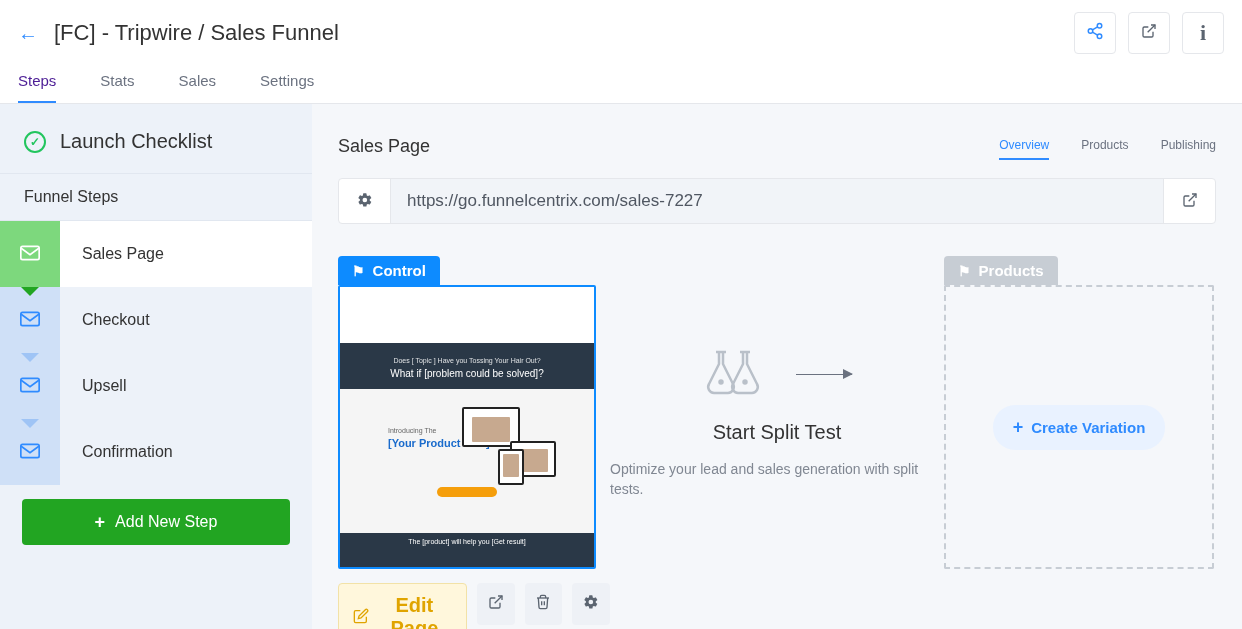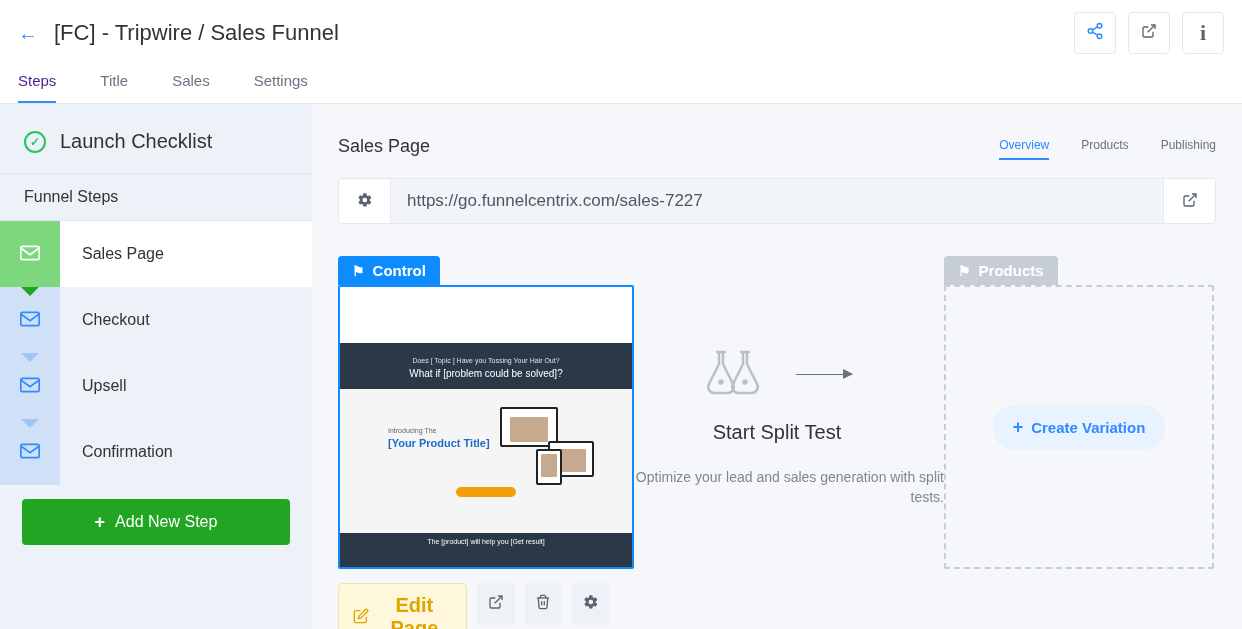--- a/index.html
+++ b/index.html
@@ -40,21 +40,21 @@
 .sub-tab.active{color:#2f8bff;border-bottom:2px solid #2f8bff}
 .url-bar{display:flex;align-items:stretch;margin:18px 0 32px 0;border:1px solid #e5e7eb;border-radius:4px;background:#fff;height:46px;overflow:hidden}
 .url-gear{width:52px;display:flex;align-items:center;justify-content:center;border-right:1px solid #e5e7eb;color:#666;cursor:pointer}
 .url-text{flex:1;background:#f1f4f8;display:flex;align-items:center;padding:0 16px;color:#505762;font-size:17px}
 .url-open{width:52px;display:flex;align-items:center;justify-content:center;border-left:1px solid #e5e7eb;color:#666;cursor:pointer}
 .panels{display:flex;align-items:flex-start;gap:0}
 .control-col{width:272px}
 .panel-tag{display:inline-flex;align-items:center;gap:8px;background:#0d8bff;color:#fff;padding:6px 14px;border-radius:4px 4px 0 0;font-size:15px;font-weight:600}
 .panel-tag.muted{background:#c7cdd4}
 .flag{font-size:14px}
-.control-card{width:296px;height:284px;border:2px solid #0d8bff;background:#fff;border-radius:2px;overflow:hidden;position:relative}
+.control-card{width:258px;height:284px;border:2px solid #0d8bff;background:#fff;border-radius:2px;overflow:hidden;position:relative}
 .thumb{position:absolute;inset:0;display:flex;flex-direction:column}
 .thumb-top{height:56px;background:#fff}
 .thumb-hero{background:#2a3847;color:#fff;text-align:center;padding:14px 6px 10px 6px}
 .thumb-hero .small{font-size:7px;opacity:.85}
 .thumb-hero .big{font-size:10px;margin-top:4px}
 .thumb-body{flex:1;background:#f5f5f5;position:relative}
 .thumb-intro{position:absolute;left:48px;top:38px;font-size:7px;color:#666}
 .thumb-ptitle{position:absolute;left:48px;top:48px;font-size:11px;color:#1a6bcc;font-weight:600;line-height:1.2}
 .device{position:absolute;background:#fff;border:2px solid #222;border-radius:2px}
 .dev1{width:58px;height:40px;right:74px;top:18px}
@@ -64,22 +64,22 @@
 .thumb-cta{position:absolute;left:50%;bottom:36px;transform:translateX(-50%);width:60px;height:10px;background:#f59e0b;border-radius:6px}
 .thumb-footer{height:34px;background:#2a3847;color:#fff;font-size:7px;text-align:center;padding-top:5px}
 .control-actions{display:flex;gap:10px;margin-top:14px}
 .edit-page-btn{background:#fff7dc;border:1px solid #f2e2a7;color:#e0a400;border-radius:4px;padding:10px 14px;display:flex;align-items:center;gap:8px;font-size:20px;font-weight:600;cursor:pointer}
 .small-btn{width:44px;height:42px;background:#eef1f6;border:none;border-radius:4px;display:flex;align-items:center;justify-content:center;color:#5b6470;font-size:16px;cursor:pointer}
 .middle-col{flex:1;display:flex;flex-direction:column;align-items:center;justify-content:center;padding-top:90px}
 .flasks{display:flex;align-items:center;gap:30px;margin-bottom:18px}
 .flasks svg{color:#b9c0c9}
 .arrow-line{width:56px;height:1px;background:#6b7280;position:relative}
 .arrow-line:after{content:"";position:absolute;right:-1px;top:-5px;border-left:10px solid #6b7280;border-top:5px solid transparent;border-bottom:5px solid transparent}
-.split-title{font-size:20px;color:#333;margin-bottom:24px}
-.split-sub{font-size:14px;color:#808792;text-align:right;line-height:1.4}
+.split-title{font-size:20px;color:#333;margin-bottom:16px}
+.split-sub{font-size:14px;color:#808792;text-align:left;line-height:1.4}
 .variation-col{width:272px}
 .variation-card{width:270px;height:284px;border:2px dashed #c7cdd4;border-radius:2px;display:flex;align-items:center;justify-content:center}
 .create-var-btn{background:#e9f2ff;color:#2f8bff;border:none;border-radius:22px;padding:12px 20px;font-size:15px;font-weight:600;display:flex;align-items:center;gap:8px;cursor:pointer}
 .plus{font-size:18px;font-weight:bold}
 </style>
 </head>
 <body>
 
 <div class="app">
   <div class="topbar">
@@ -109,21 +109,21 @@
       </span>
         </div>
       <div class="icon-btn">
           <span style="font-family:Georgia,serif;font-size:22px;color:#5b6470;font-weight:bold">i</span>
         </div>
     </div>
   </div>
 
   <div class="nav-tabs">
     <div class="nav-tab active">Steps</div>
-    <div class="nav-tab">Title</div>
+    <div class="nav-tab">Stats</div>
     <div class="nav-tab">Sales</div>
     <div class="nav-tab">Settings</div>
   </div>
 
   <div class="body">
     <div class="sidebar">
       <div class="launch-check">
         <div class="check-circle">✓</div>
         <span>Launch Checklist</span>
       </div>

